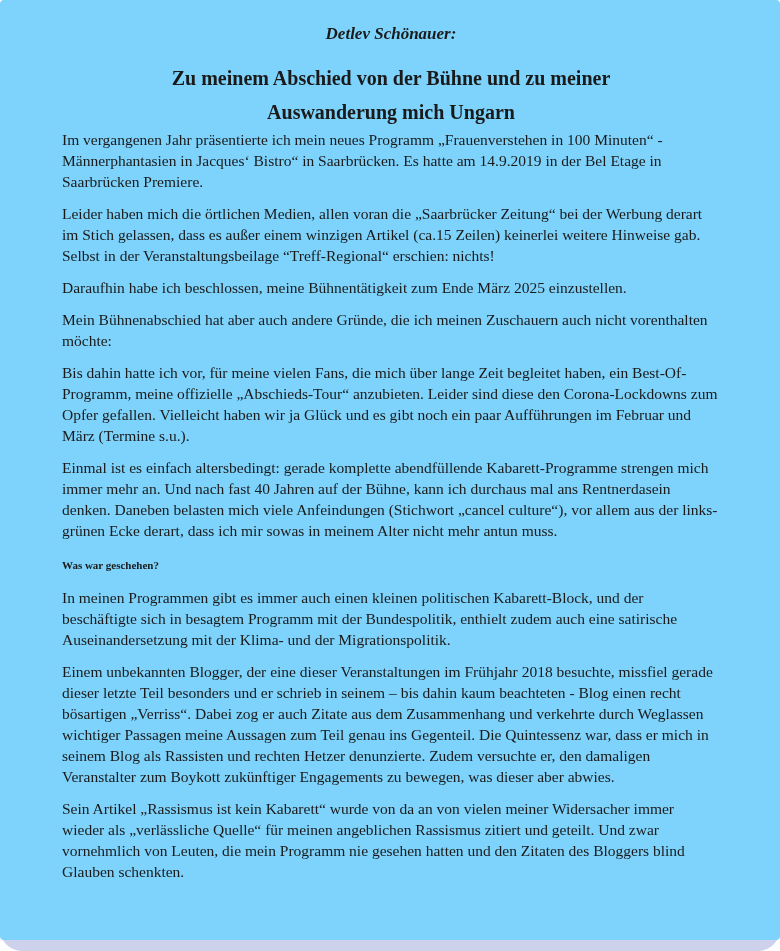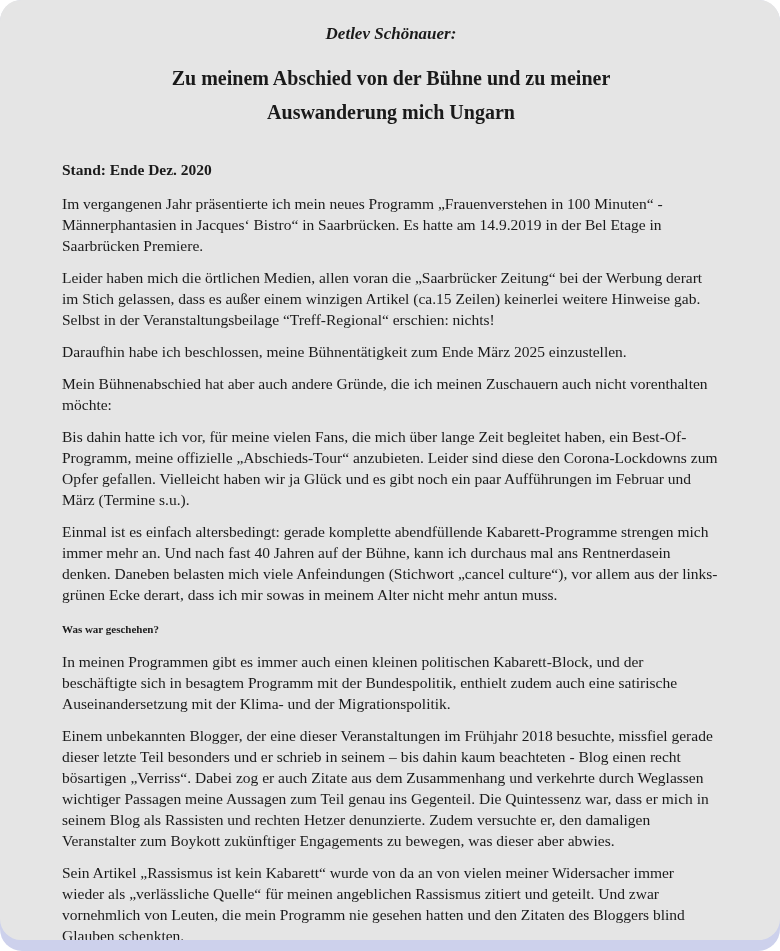--- a/index.html
+++ b/index.html
@@ -17,22 +17,22 @@
     height: 951px;
     background: #cdd1ec;
     border-radius: 22px;
   }
   .sheet {
     position: absolute;
     left: 0;
     top: 0;
     right: 0;
     bottom: 11px;
-    background: #e5e5e5;
-    border-radius: 21px;
+    background: #7dd3fc;
+    border-radius: 4px;
     overflow: hidden;
   }
   .content {
     padding: 24px 60px 0 62px;
     font-family: "Liberation Serif", "DejaVu Serif", serif;
     color: #1a1a1a;
   }
   .author-line {
     text-align: center;
     font-size: 17px;
@@ -71,21 +71,20 @@
   <div class="sheet">
     <div class="content">
 
       <div class="author-line">Detlev Schönauer:</div>
 
       <div class="doc-title">
         <div>Zu meinem Abschied von der Bühne und zu meiner</div>
         <div>Auswanderung mich Ungarn</div>
       </div>
 
-      <div class="date-line">Stand: Ende Dez. 2020</div>
 
       <div class="body-text">
         <p>Im vergangenen Jahr präsentierte ich mein neues Programm „Frauenverstehen in 100 Minuten“ - Männerphantasien in Jacques‘ Bistro“ in Saarbrücken. Es hatte am 14.9.2019 in der Bel Etage in Saarbrücken Premiere.</p>
         <p>Leider haben mich die örtlichen Medien, allen voran die „Saarbrücker Zeitung“ bei der Werbung derart im Stich gelassen, dass es außer einem winzigen Artikel (ca.15 Zeilen) keinerlei weitere Hinweise gab. Selbst in der Veranstaltungsbeilage “Treff-Regional“ erschien: nichts!</p>
         <p>Daraufhin habe ich beschlossen, meine Bühnentätigkeit zum Ende März 2025 einzustellen.</p>
         <p>Mein Bühnenabschied hat aber auch andere Gründe, die ich meinen Zuschauern auch nicht vorenthalten möchte:</p>
         <p>Bis dahin hatte ich vor, für meine vielen Fans, die mich über lange Zeit begleitet haben, ein Best-Of-Programm, meine offizielle „Abschieds-Tour“ anzubieten. Leider sind diese den Corona-Lockdowns zum Opfer gefallen. Vielleicht haben wir ja Glück und es gibt noch ein paar Aufführungen im Februar und März (Termine s.u.).</p>
         <p>Einmal ist es einfach altersbedingt: gerade komplette abendfüllende Kabarett-Programme strengen mich immer mehr an. Und nach fast 40 Jahren auf der Bühne, kann ich durchaus mal ans Rentnerdasein denken. Daneben belasten mich viele Anfeindungen (Stichwort „cancel culture“), vor allem aus der links-grünen Ecke derart, dass ich mir sowas in meinem Alter nicht mehr antun muss.</p>
         <div class="section-heading">Was war geschehen?</div>
         <p>In meinen Programmen gibt es immer auch einen kleinen politischen Kabarett-Block, und der beschäftigte sich in besagtem Programm mit der Bundespolitik, enthielt zudem auch eine satirische Auseinandersetzung mit der Klima- und der Migrationspolitik.</p>

